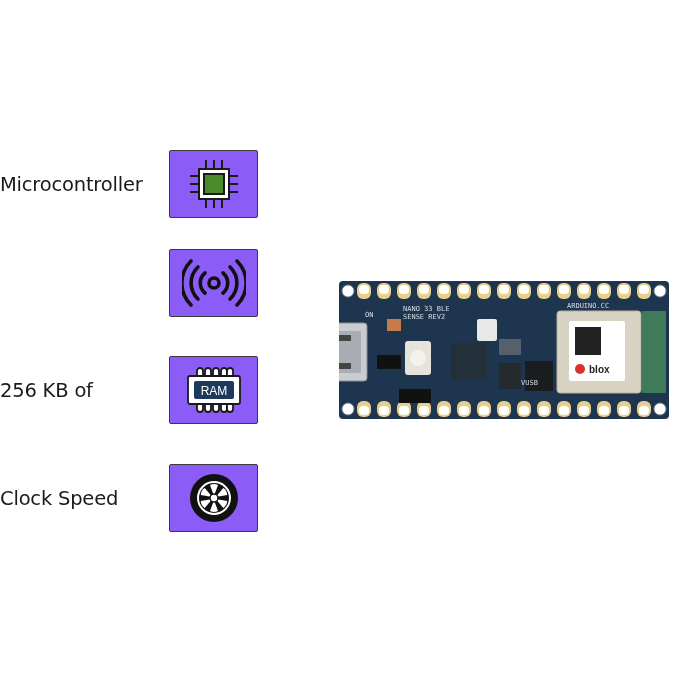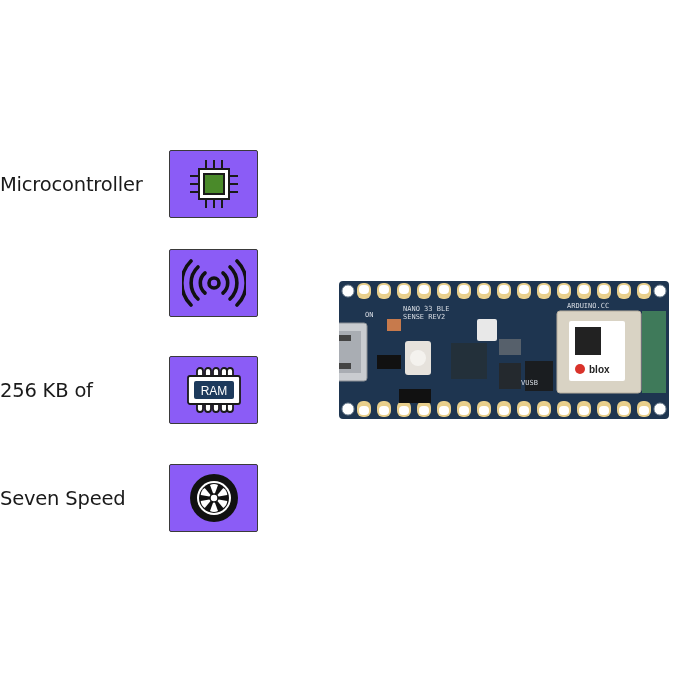--- a/index.html
+++ b/index.html
@@ -76,21 +76,21 @@
         <rect x="4" y="10" width="52" height="28" rx="2"></rect>
       </g>
       <rect x="10" y="15" width="40" height="18" rx="2" fill="#1d3a5c"></rect>
       <text x="30" y="29" font-size="12" fill="#fff" text-anchor="middle" font-family="Liberation Sans, sans-serif">RAM</text>
     </svg>
   </div>
 </div>
 
 <div class="feature" style="top:464px;">
   <div class="feature-text">
-    <span>Seven Speed</span>
+    <span>Clock Speed</span>
   </div>
   <div class="icon-box">
     <svg width="52" height="52" viewBox="0 0 52 52">
       <circle cx="26" cy="26" r="24" fill="#111"></circle>
       <circle cx="26" cy="26" r="17" fill="#fff"></circle>
       <circle cx="26" cy="26" r="15" fill="#111"></circle>
       <g fill="#fff">
         <path d="M26 24 L22 13 Q26 11 30 13 Z"></path>
         <path d="M26 24 L22 13 Q26 11 30 13 Z" transform="rotate(60 26 26)"></path>
         <path d="M26 24 L22 13 Q26 11 30 13 Z" transform="rotate(120 26 26)"></path>

